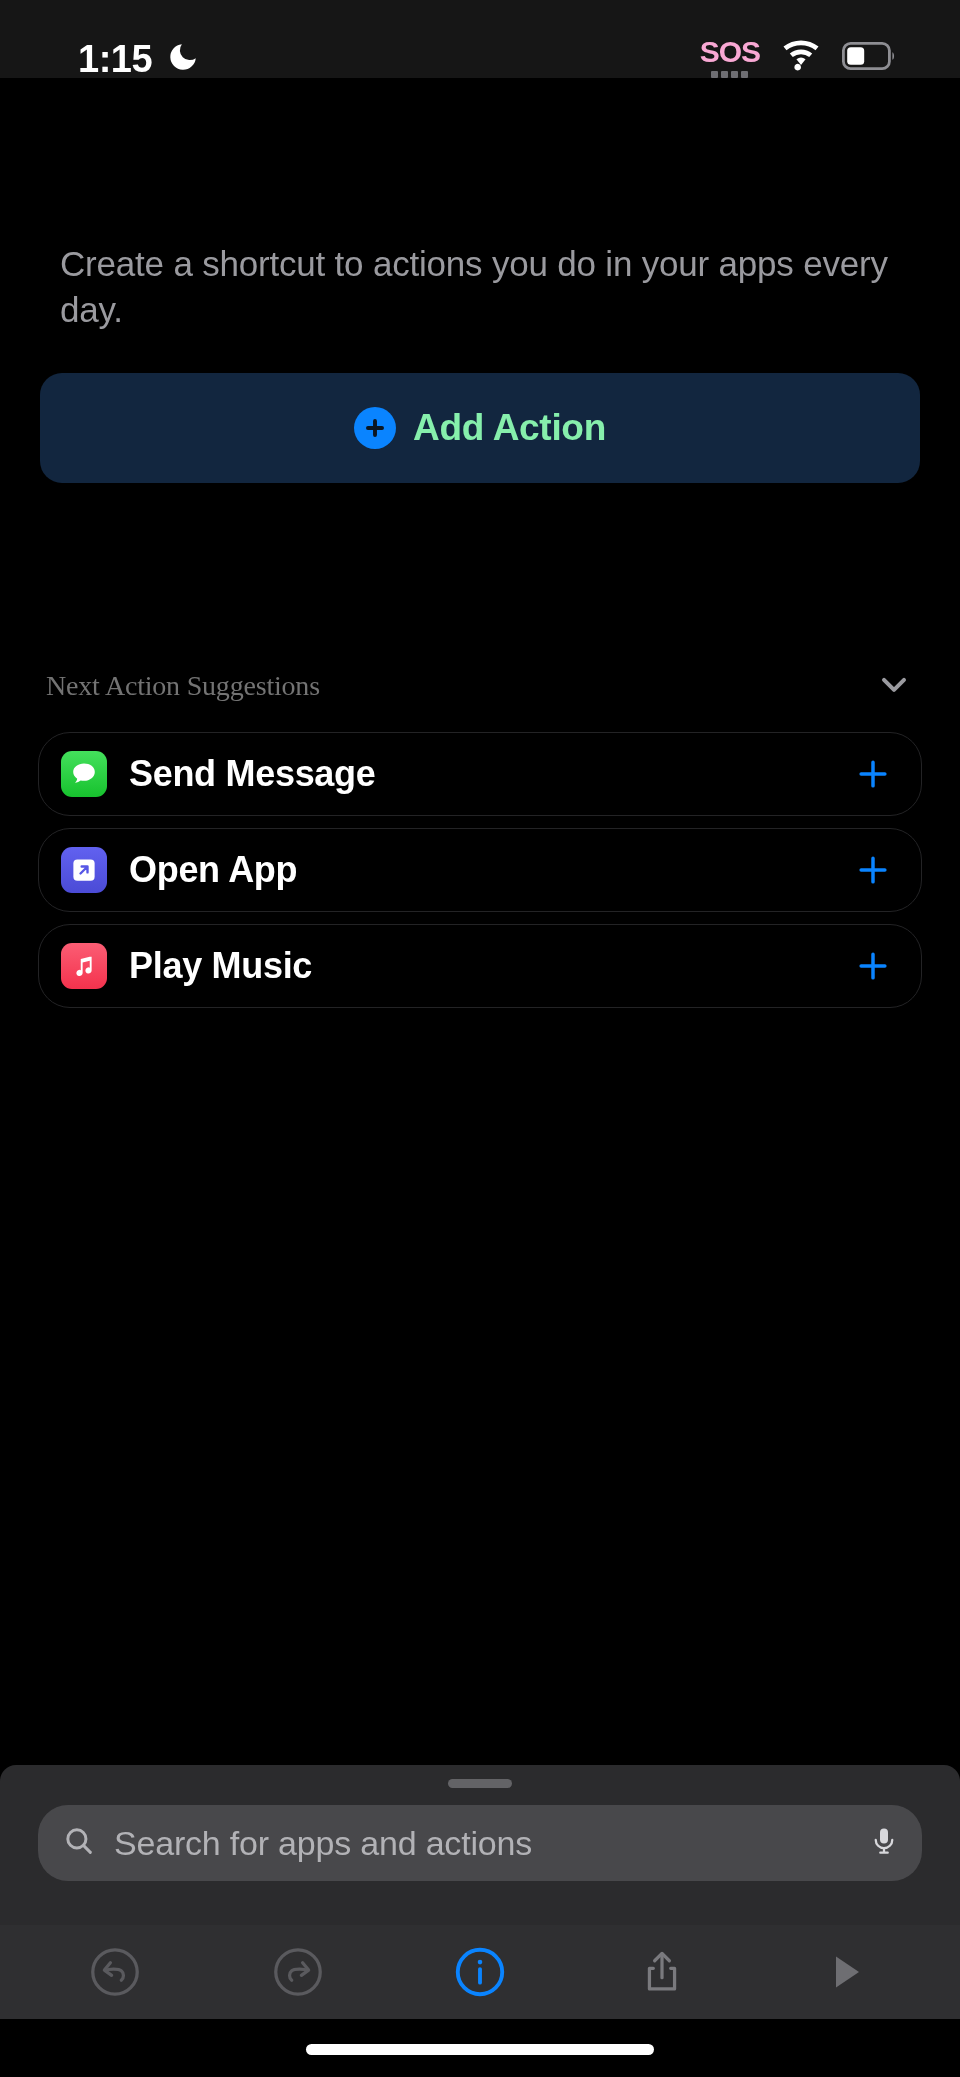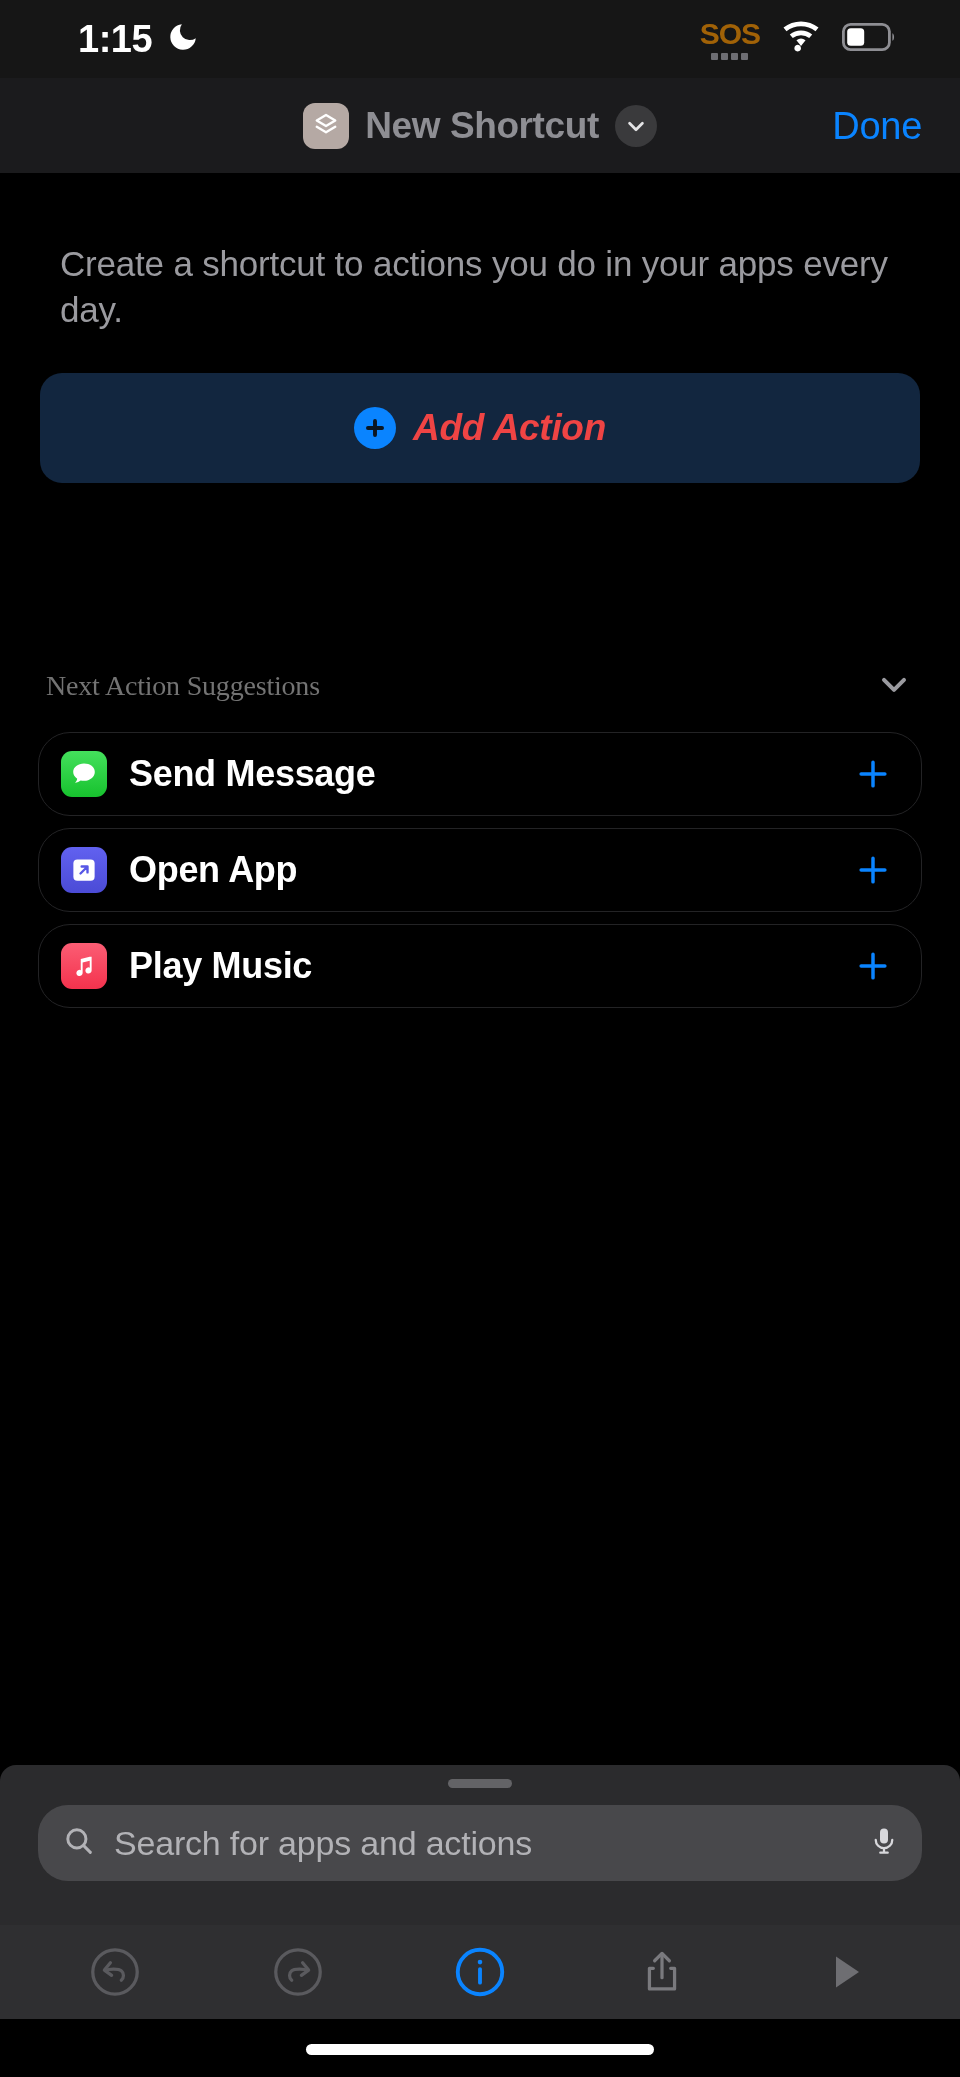--- a/index.html
+++ b/index.html
@@ -9,28 +9,28 @@
     font-family:"Liberation Sans", sans-serif;
     -webkit-font-smoothing:antialiased;
     overflow:hidden;
   }
   .phone { position:relative; width:960px; height:2077px; background:#000; overflow:hidden; }
 
   
   .statusbar {
     position:absolute; top:0; left:0; width:960px; height:78px;
     background:#161616;
-    display:flex; align-items:center; justify-content:space-between;
+    display:flex; align-items:flex-end; justify-content:space-between;
     padding:0 62px 0 78px;
   }
   .sb-left { display:flex; align-items:center; gap:14px; }
   .sb-time { color:#fff; font-size:38px; font-weight:600; letter-spacing:-0.5px; line-height:1; }
   .sb-right { display:flex; align-items:center; gap:20px; }
   .sos-wrap { display:flex; flex-direction:column; align-items:center; gap:4px; }
-  .sos-text { color:#a16207; font-size:30px; font-weight:700; letter-spacing:-1px; line-height:1; }
+  .sos-text { color:#f9a8d4; font-size:30px; font-weight:700; letter-spacing:-1px; line-height:1; }
   .sos-dots { display:flex; gap:3px; }
   .sos-dots i { display:block; width:7px; height:7px; background:#6e6e73; border-radius:1px; }
 
   
   .navbar {
     position:absolute; top:78px; left:0; width:960px; height:95px;
     background:#1b1b1d;
     display:flex; align-items:center; justify-content:center;
   }
   .nav-title-group { display:flex; align-items:center; gap:16px; }
@@ -58,21 +58,21 @@
 
   .add-action-btn {
     margin:40px 40px 0 40px; height:110px; border-radius:22px;
     background:#12263f;
     display:flex; align-items:center; justify-content:center; gap:17px;
   }
   .plus-circle {
     width:42px; height:42px; border-radius:50%; background:#0a84ff;
     display:flex; align-items:center; justify-content:center; flex:none;
   }
-  .add-action-label { color:#ef4444; font-size:37px; font-weight:600; letter-spacing:-0.3px;font-style:italic; }
+  .add-action-label { color:#86efac; font-size:37px; font-weight:600; letter-spacing:-0.3px; }
 
   
   .sugg-header {
     margin-top:175px; padding:0 46px 0 46px; height:56px;
     display:flex; align-items:center; justify-content:space-between;
   }
   .sugg-title { color:#737373; font-size:28px; font-weight:500; letter-spacing:-0.2px;font-family:Liberation Serif, serif; }
 
   .sugg-list { margin-top:18px; padding:0 38px; display:flex; flex-direction:column; gap:12px; }
   .sugg-row {
@@ -150,37 +150,20 @@
       <span>
         <svg width="56" height="30" viewBox="0 0 28 14">
           <rect x="0.7" y="0.7" width="23" height="12.6" rx="3.6" fill="none" stroke="#8e8e93" stroke-width="1.4"></rect>
           <rect x="2.6" y="2.6" width="8.5" height="8.8" rx="1.8" fill="#fff"></rect>
           <path d="M25.2 5.1c1.1.4 1.1 3.4 0 3.8z" fill="#8e8e93"></path>
         </svg>
       </span>
     </div>
   </div>
 
-  <div class="navbar">
-    <div class="nav-title-group">
-      <span class="nav-icon">
-        <svg width="30" height="30" viewBox="0 0 24 24" fill="none" stroke="#fff" stroke-width="1.9" stroke-linejoin="round" stroke-linecap="round">
-          <path d="M12 3.2 4.6 7.6 12 12l7.4-4.4z"></path>
-          <path d="M4.6 12.6 12 17l7.4-4.4"></path>
-        </svg>
-      </span>
-      <span class="nav-title">New Shortcut</span>
-      <span class="nav-chev">
-        <svg width="22" height="22" viewBox="0 0 24 24" fill="none" stroke="#e4e4e6" stroke-width="3" stroke-linecap="round" stroke-linejoin="round">
-          <path d="M5 9l7 7 7-7"></path>
-        </svg>
-      </span>
-    </div>
-    <span class="nav-done">Done</span>
-  </div>
 
   <div class="content">
 
     <p class="desc">Create a shortcut to actions you do in your apps every day.</p>
 
     <div class="add-action-btn">
       <span class="plus-circle">
         <svg width="26" height="26" viewBox="0 0 24 24">
           <path d="M12 5.5v13M5.5 12h13" stroke="#0b1622" stroke-width="3.6" stroke-linecap="round"></path>
         </svg>

